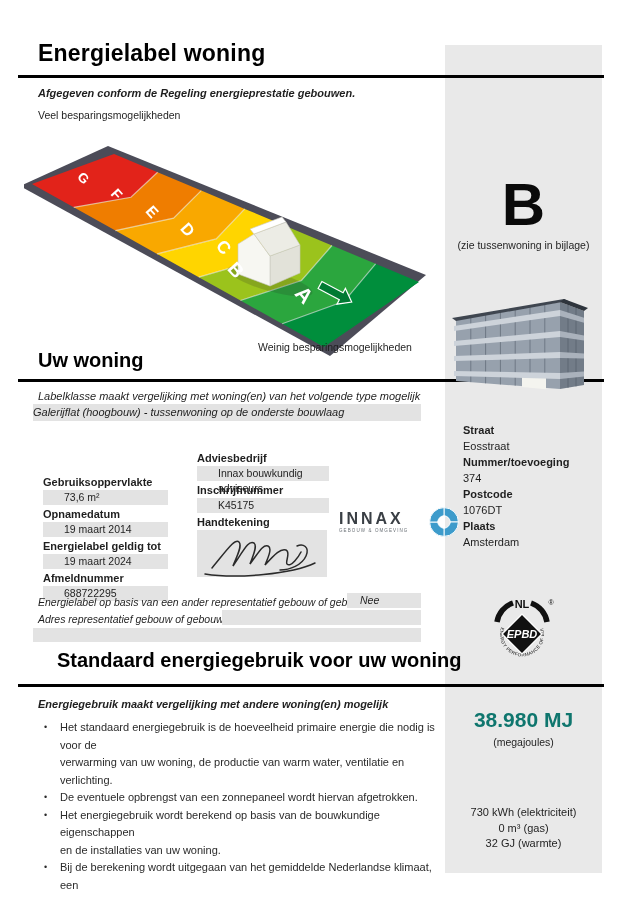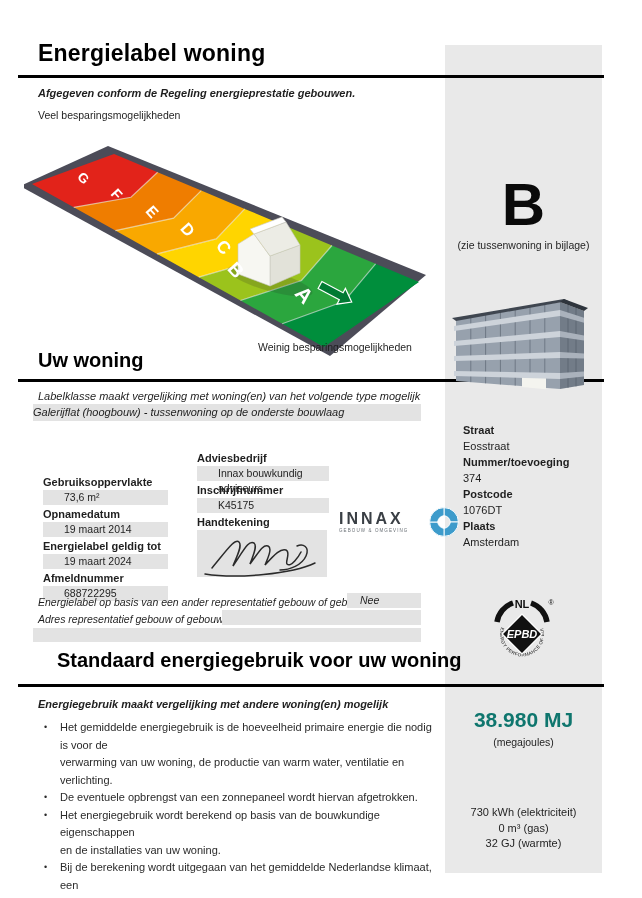--- a/index.html
+++ b/index.html
@@ -182,21 +182,21 @@
   <div class="abs graybox" style="left:222px;top:610px;width:199px;height:15px;"></div>
   <div class="abs graybox" style="left:33px;top:628px;width:388px;height:14px;"></div>
 
   <div class="abs h2" style="left:38px;top:649px;margin-left:19px;">Standaard energiegebruik voor uw woning</div>
   <div class="rule" style="left:18px;top:684px;width:586px;"></div>
   <div class="abs body-text italic" style="left:38px;top:698px;font-weight:600;">Energiegebruik maakt vergelijking met andere woning(en) mogelijk</div>
 
   <div class="bullet-list">
     <div class="bullet-item">
       <span class="bullet-marker">•</span>
-      <span class="bullet-text">Het gemiddelde energiegebruik is de hoeveelheid primaire energie die nodig is voor de
+      <span class="bullet-text">Het standaard energiegebruik is de hoeveelheid primaire energie die nodig is voor de
 verwarming van uw woning, de productie van warm water, ventilatie en verlichting.</span>
     </div>
     <div class="bullet-item">
       <span class="bullet-marker">•</span>
       <span class="bullet-text">De eventuele opbrengst van een zonnepaneel wordt hiervan afgetrokken.</span>
     </div>
     <div class="bullet-item">
       <span class="bullet-marker">•</span>
       <span class="bullet-text">Het energiegebruik wordt berekend op basis van de bouwkundige eigenschappen
 en de installaties van uw woning.</span>

